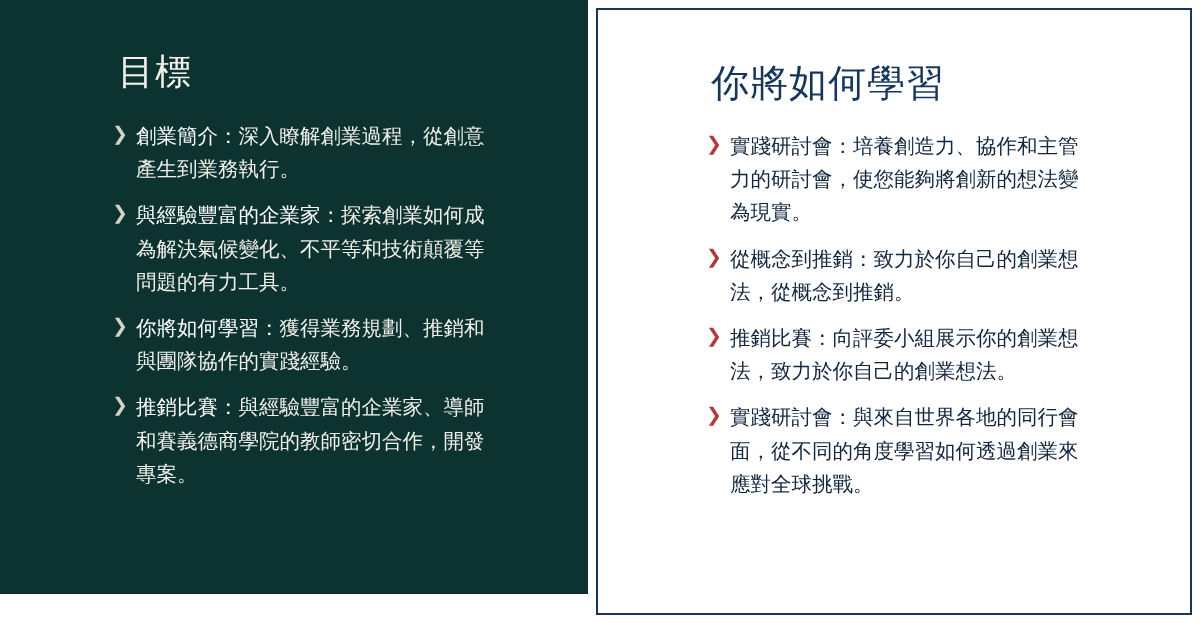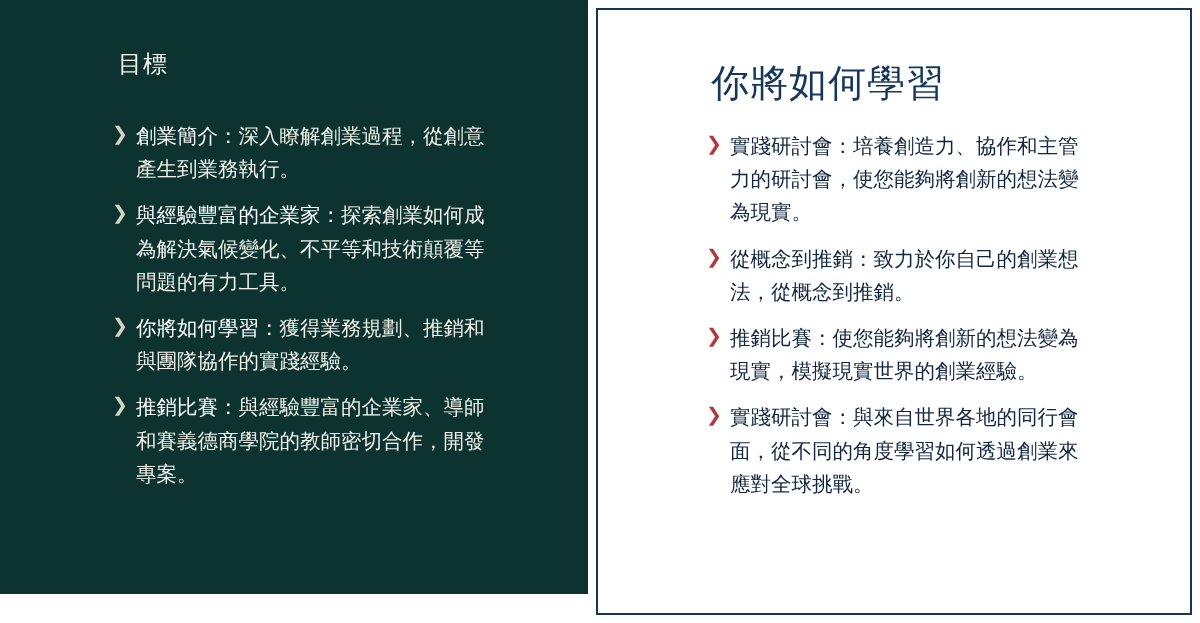--- a/index.html
+++ b/index.html
@@ -42,21 +42,21 @@
   }
   .title {
     font-family: "Liberation Serif", serif;
     font-weight: 400;
     letter-spacing: 1px;
   }
   .title-left {
     position: absolute;
     left: 118px;
     top: 48px;
-    font-size: 24px;
+    font-size: 36px;
     color: #f3f1ec;
   }
   .title-right {
     position: absolute;
     left: 113px;
     top: 48px;
     font-size: 38px;
     color: #16365c;
   }
   .list {
@@ -137,21 +137,21 @@
       <li class="item">
         <span class="chev chev-right">❯</span>
         <span class="item-text text-right"><span class="lead lead-right">實踐研討會：</span><span>培養創造力、協作和主管力的研討會，使您能夠將創新的想法變為現實。</span></span>
       </li>
       <li class="item">
         <span class="chev chev-right">❯</span>
         <span class="item-text text-right"><span class="lead lead-right">從概念到推銷：</span><span>致力於你自己的創業想法，從概念到推銷。</span></span>
       </li>
       <li class="item">
         <span class="chev chev-right">❯</span>
-        <span class="item-text text-right"><span class="lead lead-right">推銷比賽：</span><span>使您能夠將創新的想法變為現實，模擬現實世界的創業經驗。</span></span>
+        <span class="item-text text-right"><span class="lead lead-right">推銷比賽：</span><span>向評委小組展示你的創業想法，致力於你自己的創業想法。</span></span>
       </li>
       <li class="item">
         <span class="chev chev-right">❯</span>
         <span class="item-text text-right"><span class="lead lead-right">實踐研討會：</span><span>與來自世界各地的同行會面，從不同的角度學習如何透過創業來應對全球挑戰。</span></span>
       </li>
     </ul>
   </div>
 
 </div>
 

